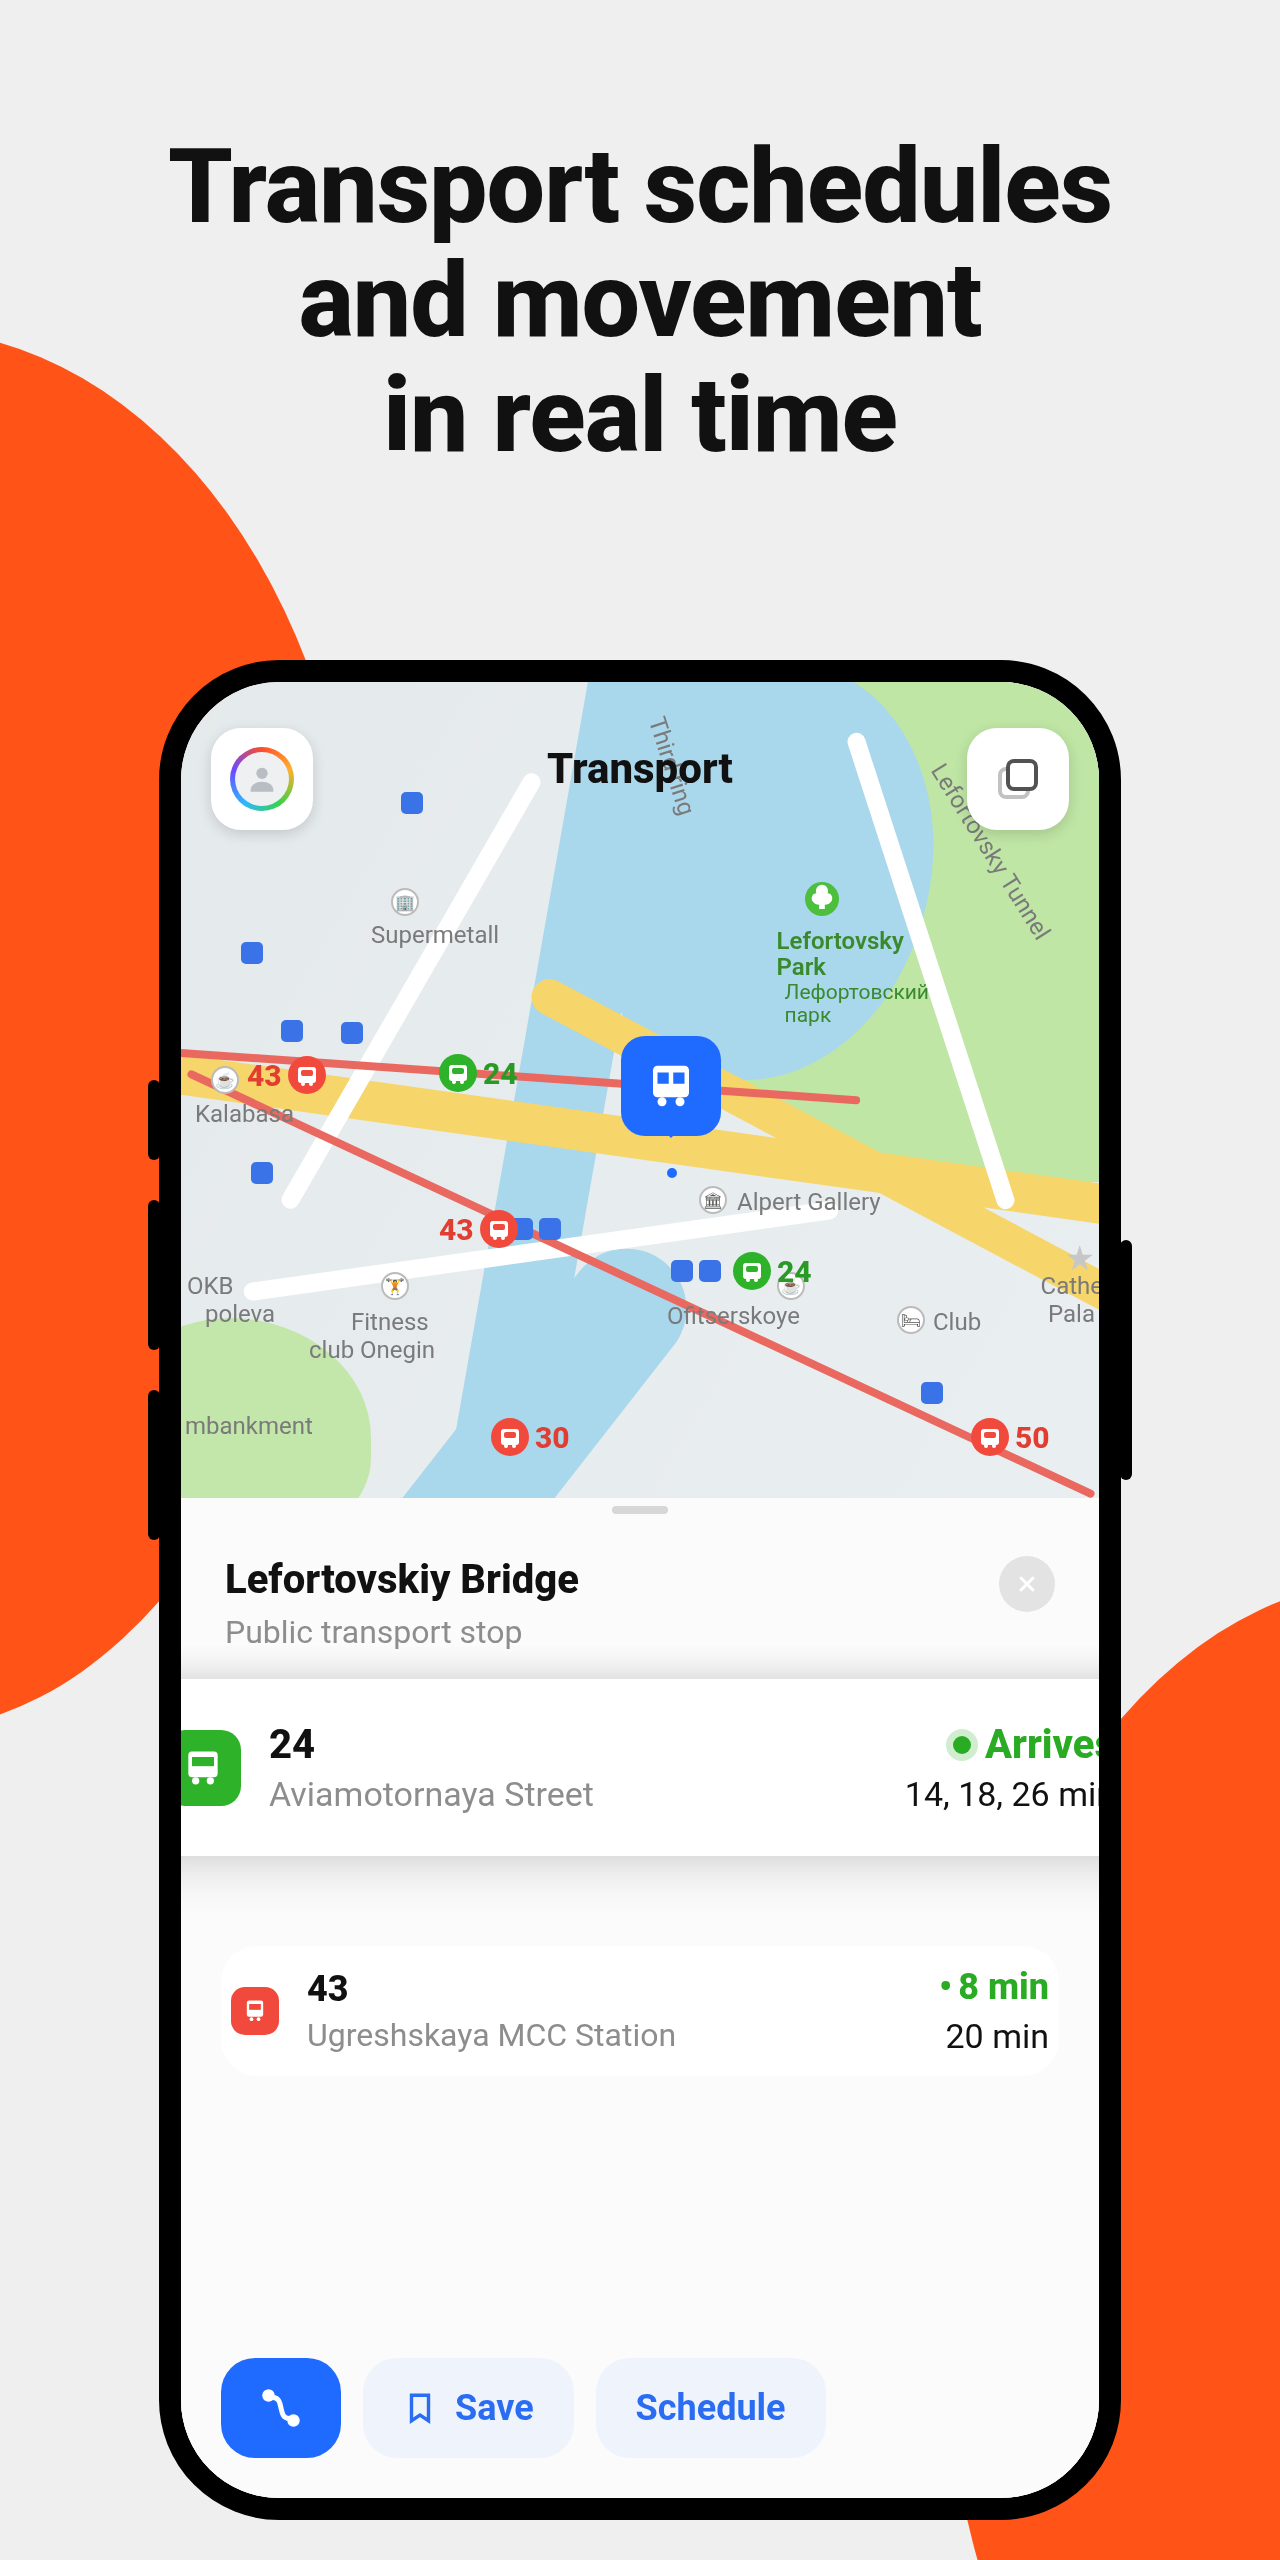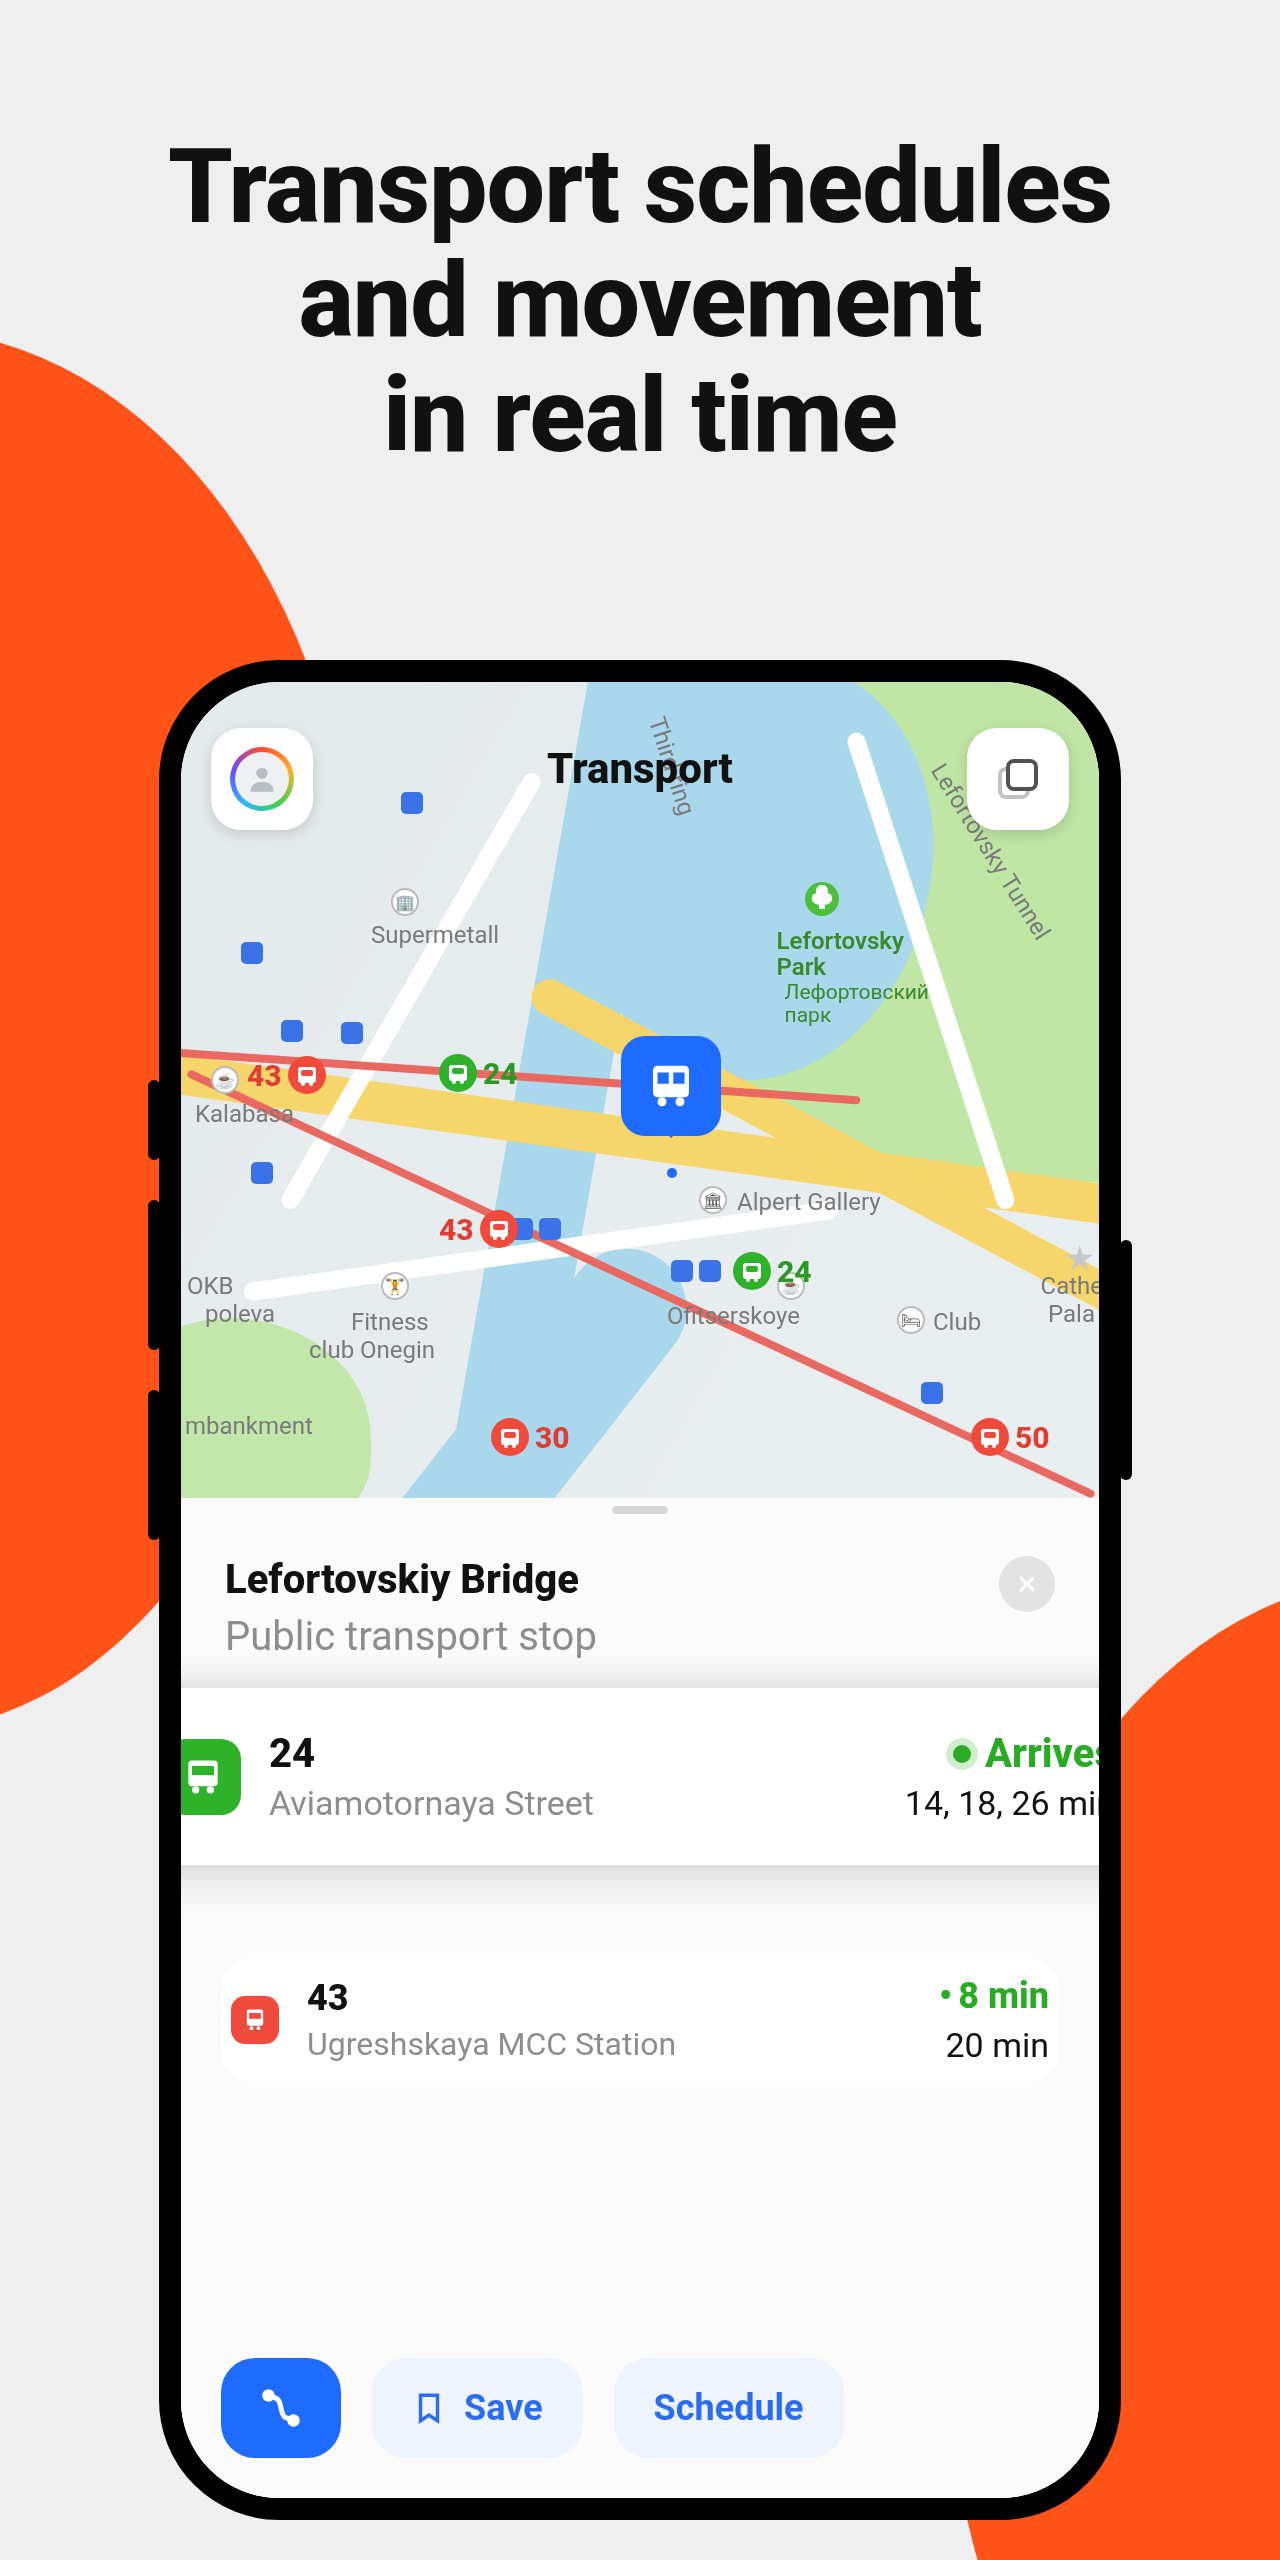--- a/index.html
+++ b/index.html
@@ -145,21 +145,21 @@
   }
 
   
   .sheet {
     position:absolute; left:0; right:0; top:816px; bottom:0;
     background:#fbfbfb;
   }
   .grab { position:absolute; top:8px; left:50%; transform:translateX(-50%); width:56px; height:8px; background:#d7d7d7; border-radius:4px;}
   .sheet-head { padding:58px 44px 28px 44px; display:flex; align-items:flex-start; justify-content:space-between;}
   .sheet-head h2 { font-size:40px; font-weight:800; color:#111; margin-bottom:10px;}
-  .sheet-head p  { font-size:40px; color:#8d8d8d;}
+  .sheet-head p  { font-size:32px; color:#8d8d8d;}
   .close-btn { width:56px;height:56px;border-radius:50%;background:#e3e3e3;display:flex;align-items:center;justify-content:center;color:#fff;flex:none;}
   .close-btn svg{width:24px;height:24px;}
 
   .routes { padding: 0 40px; }
   .route-card {
     background:#fff; border-radius:36px;
     display:flex; align-items:center; padding:34px 36px; gap:28px;
   }
   .route-card.raised {
     box-shadow: 0 12px 50px rgba(0,0,0,0.14), 0 -8px 30px rgba(0,0,0,0.08);
@@ -175,21 +175,21 @@
   .route-num{font-size:40px;font-weight:800;color:#111;margin-bottom:6px;}
   .route-dest{font-size:34px;color:#8d8d8d;white-space:nowrap;}
   .route-right{text-align:right;}
   .arrives{color:#29ab24;font-size:40px;font-weight:800;display:flex;align-items:center;justify-content:flex-end;gap:14px;margin-bottom:6px;}
   .live-dot{width:18px;height:18px;border-radius:50%;background:#29ab24;box-shadow:0 0 0 7px rgba(41,171,36,0.22);}
   .times{font-size:34px;color:#111;}
   .arr-min{color:#29ab24;font-size:36px;font-weight:800;}
   .arr-min .bullet{font-size:36px;margin-right:6px;}
   .sched-min{font-size:34px;color:#111;margin-top:8px;}
 
-  .actions { position:absolute; left:40px; right:40px; bottom:40px; display:flex; gap:31px; align-items:center;}
+  .actions { position:absolute; left:40px; right:40px; bottom:40px; display:flex; gap:22px; align-items:center;}
   .act-primary{ width:120px;height:100px;background:#1f6bff;border-radius:34px;display:flex;align-items:center;justify-content:center;}
   .act-primary svg{width:50px;height:50px;color:#fff;}
   .act-chip{height:100px;padding:0 40px;background:#eef3fc;border-radius:34px;display:flex;align-items:center;gap:18px;color:#2a6df2;font-size:36px;font-weight:700;}
   .act-chip svg{width:34px;height:34px;}
 </style>
 </head>
 <body>
 
 <div class="blob-left"></div>
 <div class="blob-right"></div>

